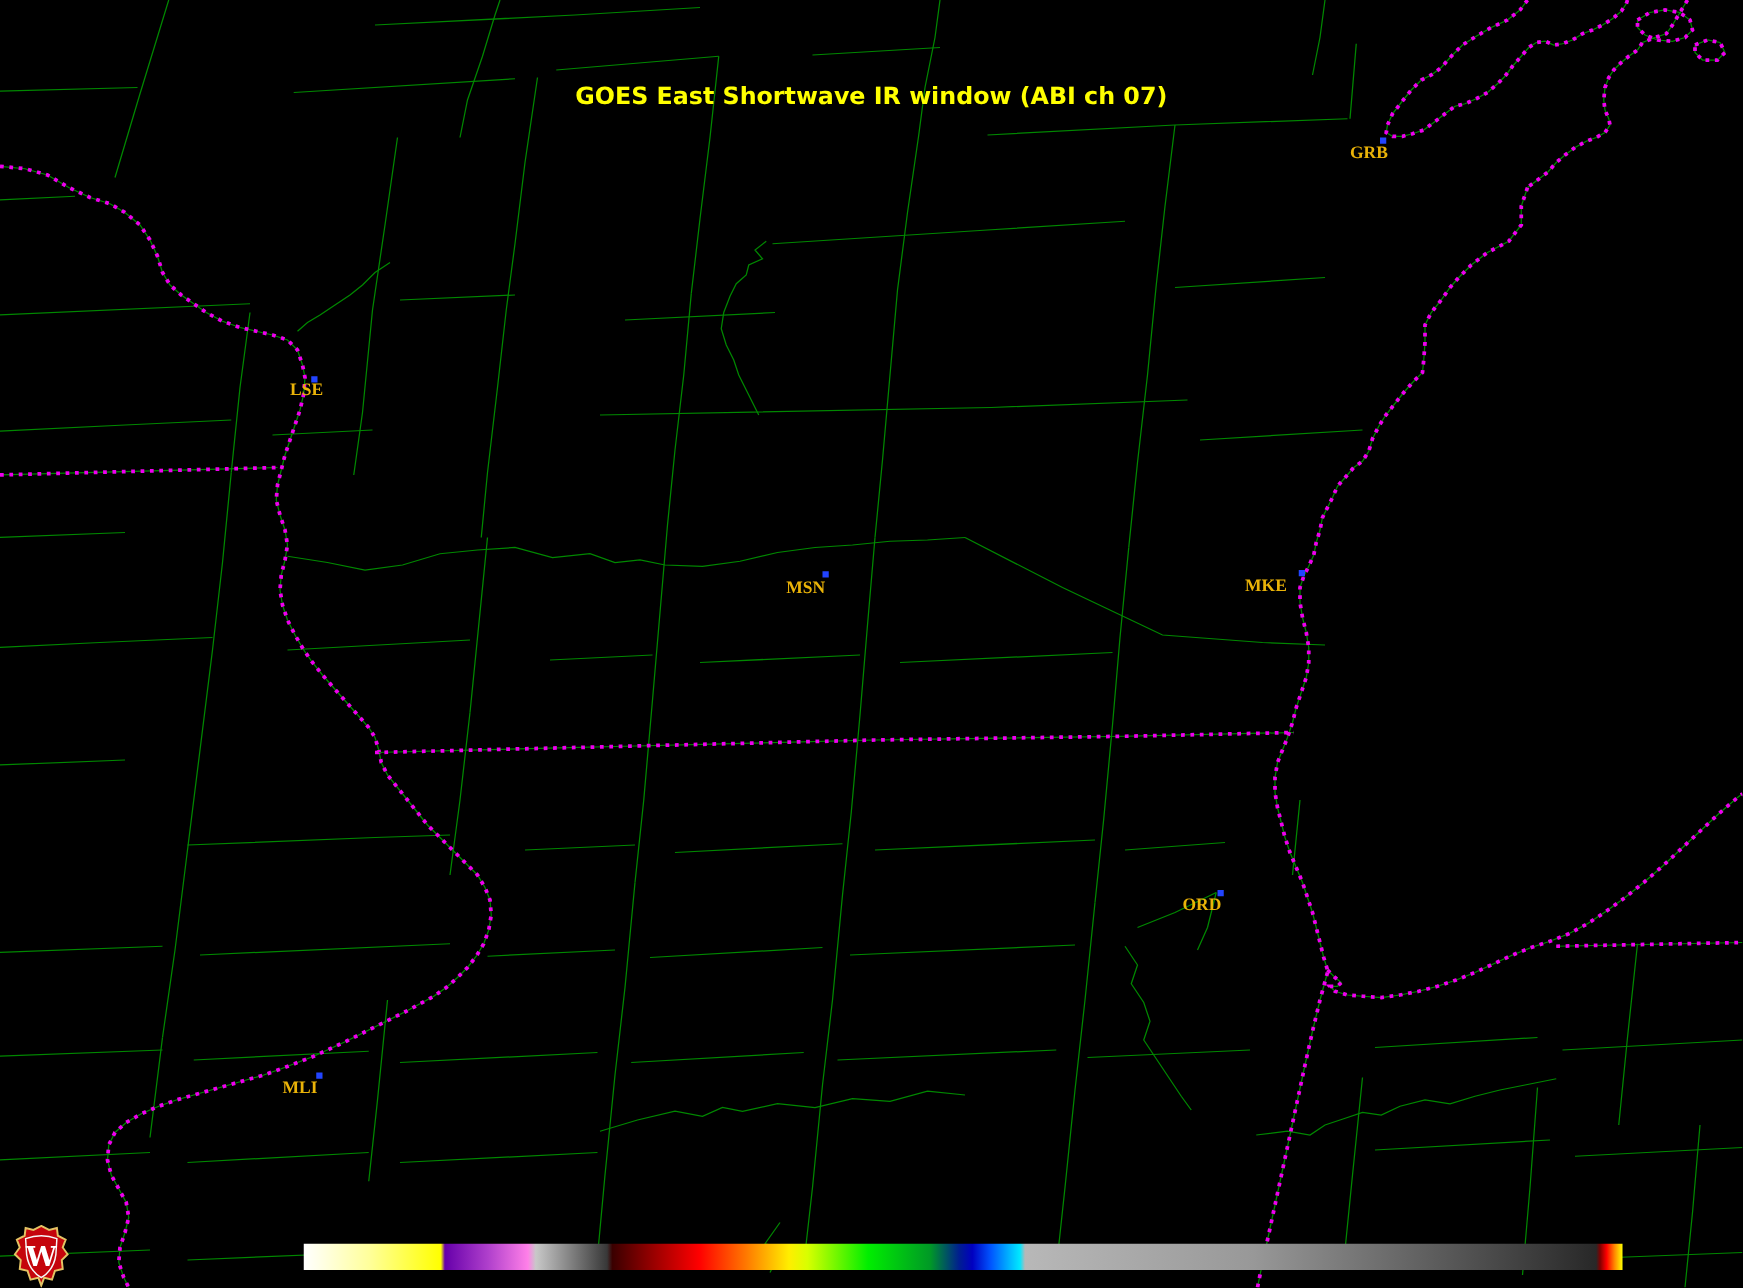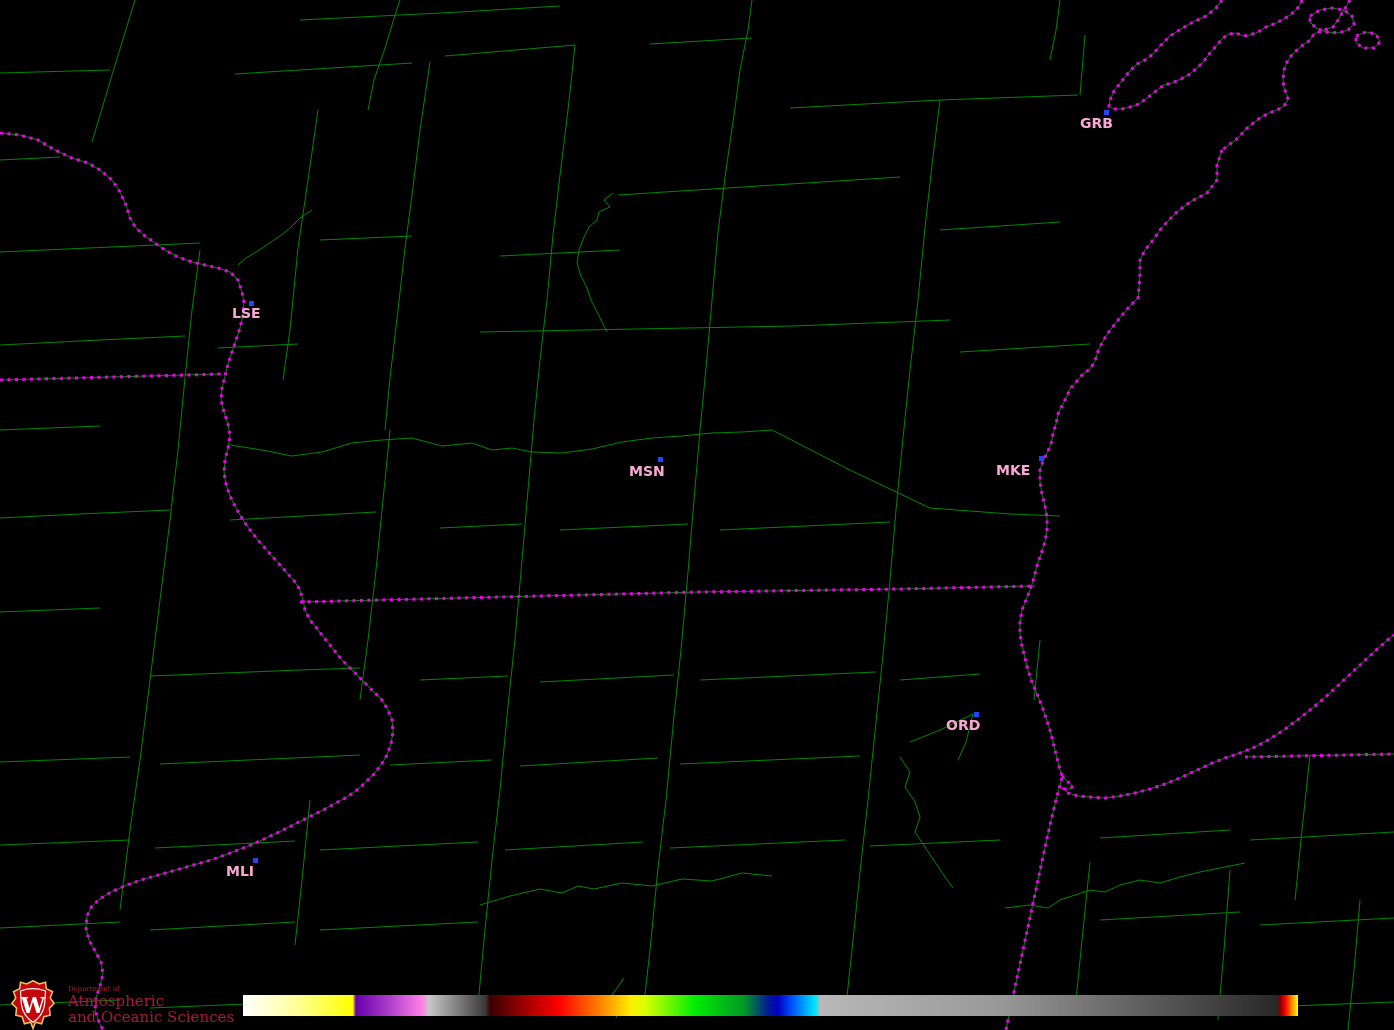--- a/index.html
+++ b/index.html
@@ -2,22 +2,22 @@
 <html><head>
 <meta charset="utf-8">
 <style>
   html,body{margin:0;padding:0;background:#000;}
   body{width:1394px;height:1030px;position:relative;overflow:hidden;
        font-family:"DejaVu Sans","Liberation Sans",sans-serif;}
   #map-svg{position:absolute;left:0;top:0;width:1394px;height:1030px;}
   .title-block{position:absolute;left:0;top:20px;width:100%;text-align:center;
        font-weight:bold;font-size:19px;line-height:23px;color:#ffff00;
        white-space:pre;z-index:5;text-shadow:0 0 1px #000;}
-  .city-label{position:absolute;font-size:14px;font-weight:bold;color:#f9a8d4;
-       z-index:4;line-height:14px;}
+  .city-label{position:absolute;font-size:14px;font-weight:bold;color:#eab308;
+       z-index:4;line-height:14px;font-family:Liberation Serif, serif;}
   .city-dot{position:absolute;width:5px;height:5px;background:#2244ff;z-index:4;}
   #colorbar{position:absolute;z-index:6;}
   #logo{position:absolute;left:6px;top:980px;height:50px;display:flex;
         align-items:center;z-index:6;}
   #logo svg{width:54px;height:50px;}
   .logo-text{margin-left:8px;color:#a61b3b;font-family:"DejaVu Serif","Liberation Serif",serif;}
   .logo-dept{font-size:7px;line-height:8px;}
   .logo-line{font-size:15px;line-height:16px;}
 </style>
 </head>
@@ -144,20 +144,21 @@
     <polyline points="1222,0 1216,8 1206,16 1193,22 1181,29 1170,36 1161,45 1153,54 1145,60 1137,64 1129,72 1121,82 1114,91 1110,100 1109,106 1114,109 1122,109 1130,107 1139,104 1147,98 1156,91 1164,85 1172,83 1181,79 1190,74 1198,67 1204,61 1210,53 1217,45 1223,38 1229,34 1236,33 1243,36 1250,35 1258,32 1266,27 1274,24 1282,20 1290,15 1297,9 1301,3 1302,0" fill="none" stroke="#ee00ee" stroke-width="3" stroke-dasharray="3 4.5"></polyline>
     <polyline points="1350,0 1344,10 1338,20 1333,27 1324,30 1314,34 1310,40 1303,45 1297,50 1291,56 1287,62 1284,70 1283,80 1284,88 1287,95 1288,100 1284,106 1277,110 1269,113 1260,118 1252,124 1245,130 1238,138 1230,144 1222,150" fill="none" stroke="#008800" stroke-width="1"></polyline>
     <polyline points="1350,0 1344,10 1338,20 1333,27 1324,30 1314,34 1310,40 1303,45 1297,50 1291,56 1287,62 1284,70 1283,80 1284,88 1287,95 1288,100 1284,106 1277,110 1269,113 1260,118 1252,124 1245,130 1238,138 1230,144 1222,150" fill="none" stroke="#ee00ee" stroke-width="3" stroke-dasharray="3 4.5"></polyline>
     <polyline points="1310,16 1320,10 1332,8 1344,10 1352,16 1354,24 1348,30 1338,33 1326,32 1316,28 1310,22 1310,16" fill="none" stroke="#008800" stroke-width="1"></polyline>
     <polyline points="1310,16 1320,10 1332,8 1344,10 1352,16 1354,24 1348,30 1338,33 1326,32 1316,28 1310,22 1310,16" fill="none" stroke="#ee00ee" stroke-width="3" stroke-dasharray="3 4.5"></polyline>
     <polyline points="1356,36 1366,32 1376,34 1380,42 1374,48 1362,48 1356,42 1356,36" fill="none" stroke="#008800" stroke-width="1"></polyline>
     <polyline points="1356,36 1366,32 1376,34 1380,42 1374,48 1362,48 1356,42 1356,36" fill="none" stroke="#ee00ee" stroke-width="3" stroke-dasharray="3 4.5"></polyline>
   </svg>
 
 <div class="title-block">
+  <div>GOES East Shortwave IR window (ABI ch 07)</div>
 </div>
 
 <div id="city-layer">
     <div class="city-dot" style="left: 249px; top: 301px;"></div>
     <div class="city-label" style="left: 232px; top: 306px;">LSE</div>
     <div class="city-dot" style="left: 1104px; top: 110px;"></div>
     <div class="city-label" style="left: 1080px; top: 116px;">GRB</div>
     <div class="city-dot" style="left: 658px; top: 457px;"></div>
     <div class="city-label" style="left: 629px; top: 464px;">MSN</div>
     <div class="city-dot" style="left: 1039px; top: 456px;"></div>
@@ -169,18 +170,13 @@
   </div>
 
 <div id="colorbar" style="left: 243px; top: 995px; width: 1055px; height: 21px; background: linear-gradient(to right, rgb(255, 255, 255) 0%, rgb(255, 255, 232) 1.2%, rgb(255, 255, 154) 5%, rgb(255, 255, 0) 10.4%, rgb(102, 0, 170) 10.7%, rgb(176, 64, 204) 14%, rgb(255, 128, 232) 17%, rgb(200, 200, 200) 17.6%, rgb(56, 56, 56) 23%, rgb(58, 0, 0) 23.4%, rgb(144, 0, 0) 26.2%, rgb(255, 0, 0) 30%, rgb(255, 119, 0) 33.5%, rgb(255, 238, 0) 36.8%, rgb(216, 255, 0) 38.2%, rgb(0, 238, 0) 42.8%, rgb(0, 153, 38) 47.5%, rgb(0, 30, 144) 49.7%, rgb(0, 0, 192) 50.7%, rgb(0, 85, 255) 52.1%, rgb(0, 187, 255) 53.6%, rgb(0, 232, 255) 54.3%, rgb(184, 184, 184) 54.7%, rgb(152, 152, 152) 72%, rgb(40, 40, 40) 98%, rgb(128, 0, 0) 98.3%, rgb(255, 0, 0) 98.8%, rgb(255, 136, 0) 99.4%, rgb(255, 255, 0) 100%);"></div>
 
 <div id="logo">
   <svg viewBox="0 0 60 64">
     <path d="M30 1 L38 5 L46 3 L47 11 L55 15 L52 23 L57 30 L51 36 L52 45 L44 47 L41 56 L33 54 L30 62 L27 54 L19 56 L16 47 L8 45 L9 36 L3 30 L8 23 L5 15 L13 11 L14 3 L22 5 Z" fill="#c5050c" stroke="#e2c364" stroke-width="2"></path>
     <path d="M14 14 Q30 8 46 14 L45 30 Q43 46 30 54 Q17 46 15 30 Z" fill="#c5050c" stroke="#f7f7f7" stroke-width="1.5"></path>
     <text x="30" y="42" text-anchor="middle" font-size="28" font-weight="bold" fill="#ffffff" font-family="DejaVu Serif, serif">W</text>
   </svg>
-  <div class="logo-text">
-    <div class="logo-dept">Department of</div>
-    <div class="logo-line">Atmospheric</div>
-    <div class="logo-line">and Oceanic Sciences</div>
-  </div>
 </div>
 
 </body></html>

